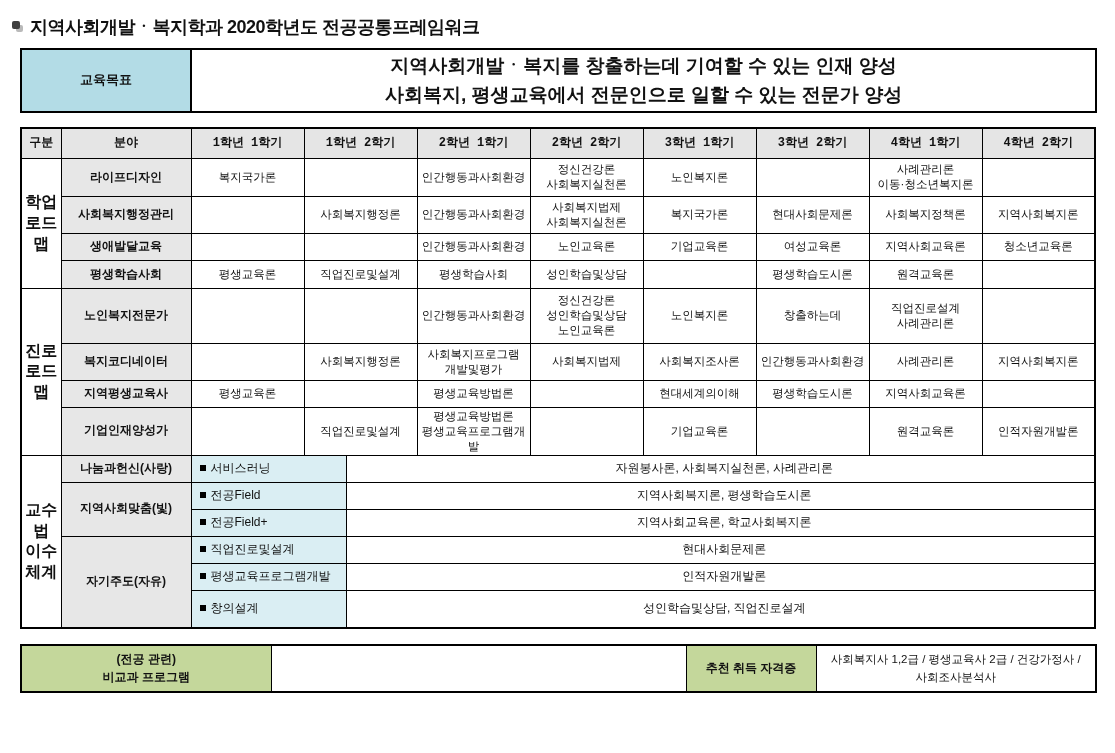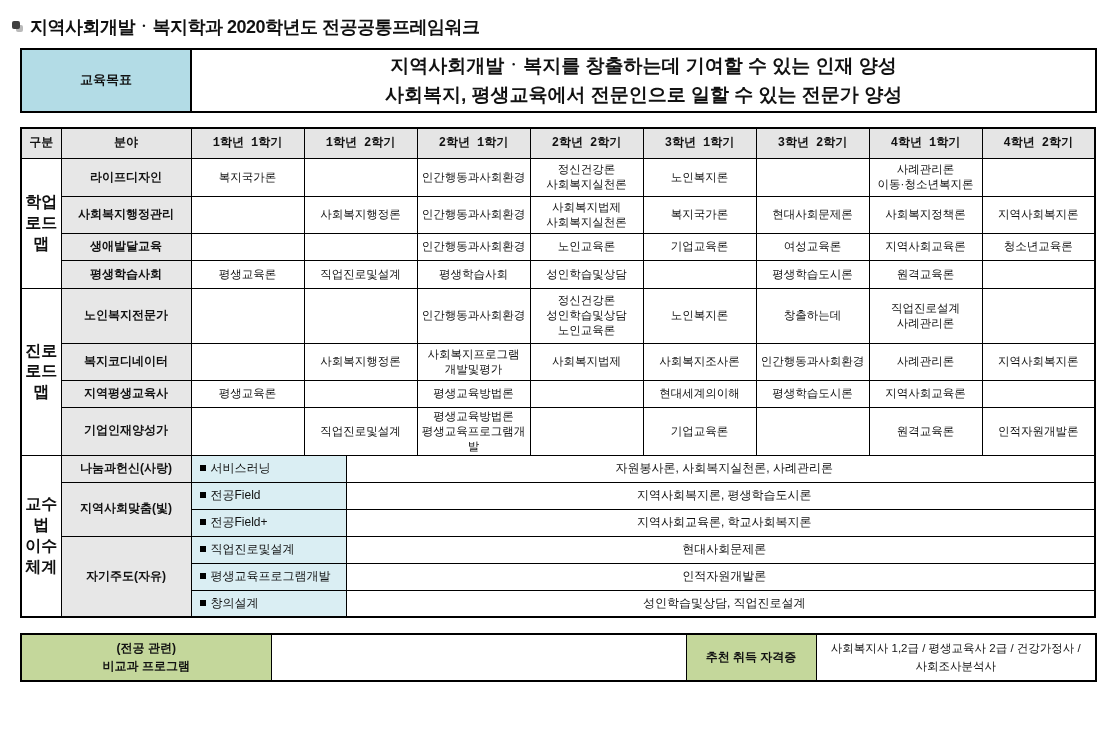--- a/index.html
+++ b/index.html
@@ -240,21 +240,21 @@
     </tr>
     <tr style="height:27px">
       <td rowspan="3" class="fgray field">자기주도(자유)</td>
       <td colspan="2" class="cyan method"><span class="sqb"></span><span>직업진로및설계</span></td>
       <td colspan="7" class="courses">현대사회문제론</td>
     </tr>
     <tr style="height:27px">
       <td colspan="2" class="cyan method"><span class="sqb"></span><span>평생교육프로그램개발</span></td>
       <td colspan="7" class="courses">인적자원개발론</td>
     </tr>
-    <tr style="height:27px">
+    <tr style="height:38px">
       <td colspan="2" class="cyan method"><span class="sqb"></span><span>창의설계</span></td>
       <td colspan="7" class="courses">성인학습및상담, 직업진로설계</td>
     </tr>
   </tbody>
     </table>
 
   <table class="tbl bot">
     <colgroup>
         <col style="width:250px">
         <col style="width:415px">

